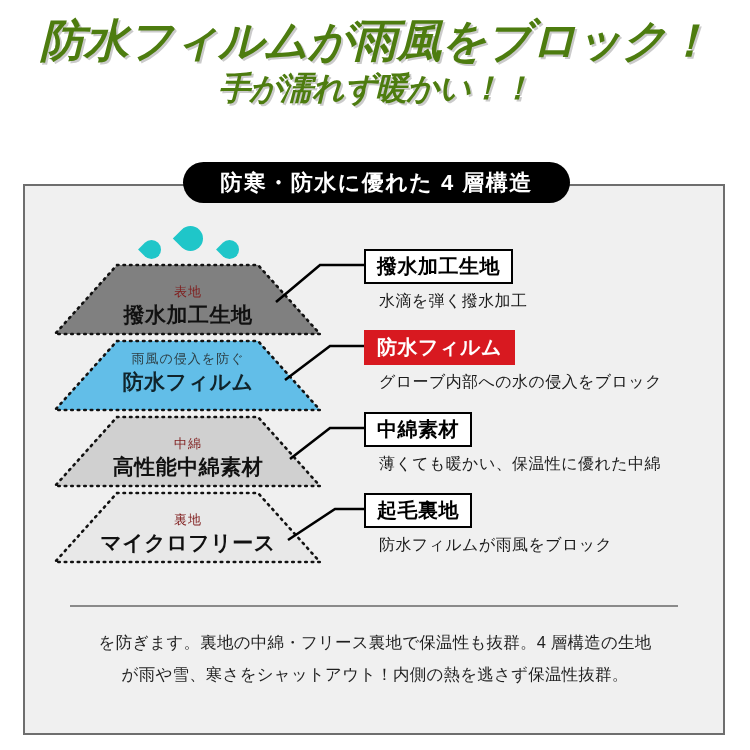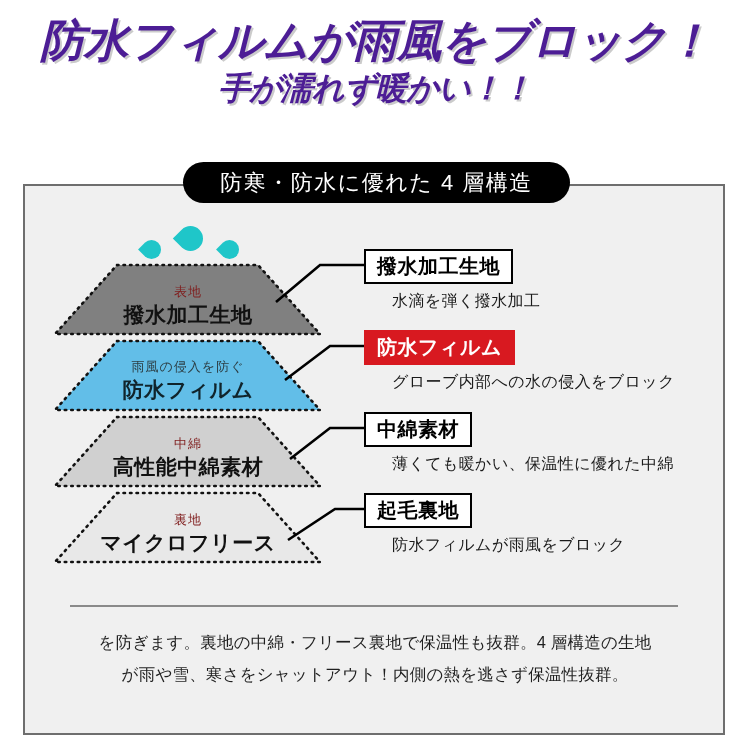--- a/index.html
+++ b/index.html
@@ -21,21 +21,21 @@
 
   
   .headline {
     position: absolute;
     left: 0;
     top: 14px;
     width: 750px;
     text-align: center;
   }
   .headline-line {
-    color: #4c1d95;
+    color: #4d7c0f;
     font-weight: bold;
     font-style: italic;
     font-size: 45px;
     letter-spacing: -1px;
     line-height: 1.22;
     white-space: nowrap;
     text-shadow: 2px 2px 0 rgba(140,140,140,0.45);
   }
   .headline-line.l2 { font-size: 32px; }
 
@@ -60,21 +60,21 @@
     background: #000000;
     border-radius: 21px;
     display: flex;
     align-items: center;
     justify-content: center;
     z-index: 6;
   }
   .banner-text {
     color: #ffffff;
     font-size: 22px;
-    font-weight: normal;
+    font-weight: bold;
     letter-spacing: 1.5px;
     white-space: nowrap;
   }
 
   
   .droplets { position: absolute; left: 130px; top: 222px; width: 120px; height: 48px; z-index: 4; }
   .drop {
     position: absolute;
     background: #1FC6C9;
     border-radius: 50% 50% 50% 50% / 62% 62% 38% 38%;
@@ -124,21 +124,21 @@
     white-space: nowrap;
     line-height: 1.22;
   }
   .callout-box.red {
     background: #D81920;
     border-color: #D81920;
     color: #ffffff;
   }
   .callout-desc {
     margin-top: 7px;
-    margin-left: 28px;
+    margin-left: 15px;
     font-size: 16px;
     color: #1a1a1a;
     letter-spacing: 0.4px;
     white-space: nowrap;
   }
 
   
   .divider {
     position: absolute;
     left: 70px;
@@ -198,21 +198,21 @@
     <polyline points="285,380 330,346 364,346" fill="none" stroke="#000000" stroke-width="2.6"></polyline>
     <polyline points="290,459 330,428 364,428" fill="none" stroke="#000000" stroke-width="2.6"></polyline>
     <polyline points="288,540 335,509 364,509" fill="none" stroke="#000000" stroke-width="2.6"></polyline>
   </svg>
 
   <div class="layer-label" style="left:88px; top:285px; width:200px;">
     <div class="layer-sub">表地</div>
     <div class="layer-main">撥水加工生地</div>
   </div>
 
-  <div class="layer-label blue" style="left:88px; top:360px; width:200px;">
+  <div class="layer-label blue" style="left:88px; top:352px; width:200px;">
     <div class="layer-sub">雨風の侵入を防ぐ</div>
     <div class="layer-main">防水フィルム</div>
   </div>
 
   <div class="layer-label" style="left:88px; top:513px; width:200px;">
     <div class="layer-sub">裏地</div>
     <div class="layer-main">マイクロフリース</div>
   </div>
 
   <div class="layer-label" style="left:88px; top:437px; width:200px;">

